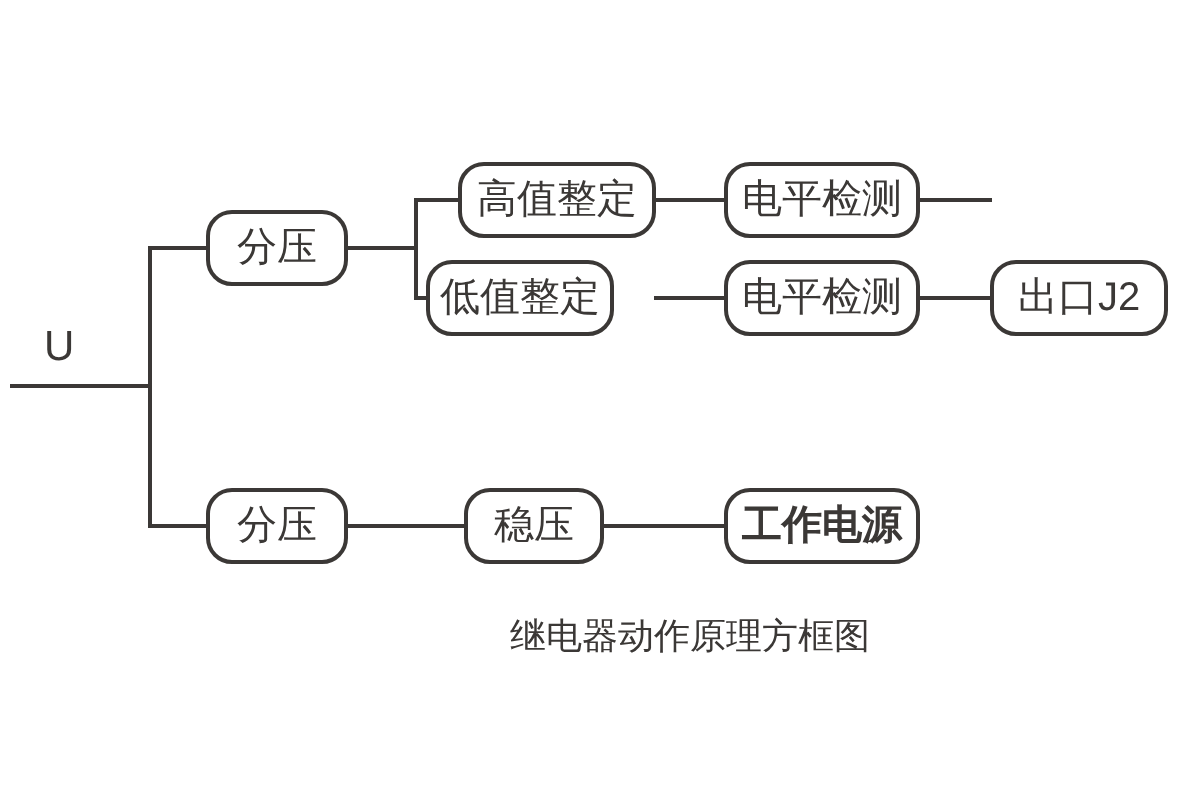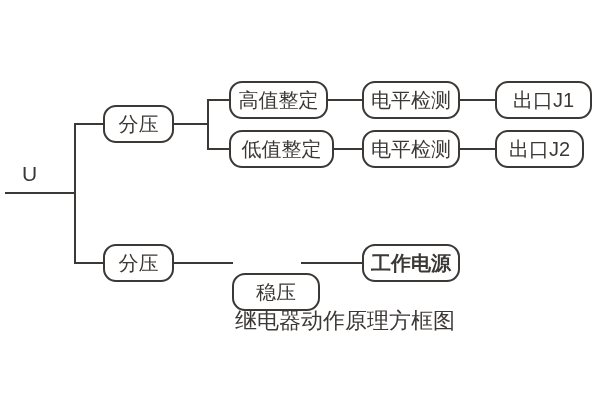--- a/index.html
+++ b/index.html
@@ -42,21 +42,21 @@
     top: 163px;
     font-size: 21px;
     line-height: 1;
   }
   .caption {
     position: absolute;
     left: 220px;
     top: 308px;
     width: 250px;
     text-align: center;
-    font-size: 22px;
+    font-size: 18px;
     line-height: 1.15;
     white-space: nowrap;
   }
 </style>
 </head>
 <body>
 
 <div class="canvas">
 
   <span class="u-label">U</span>
@@ -72,23 +72,22 @@
   <div class="hline" style="left:327px; top:148px; width:36px;"></div>
   <div class="hline" style="left:459px; top:99px;  width:37px;"></div>
   <div class="hline" style="left:459px; top:148px; width:37px;"></div>
   <div class="hline" style="left:75px;  top:262px; width:29px;"></div>
   <div class="hline" style="left:173px; top:262px; width:60px;"></div>
   <div class="hline" style="left:301px; top:262px; width:62px;"></div>
 
   <div class="box" style="left:103px; top:105px; width:71px;">分压</div>
   <div class="box" style="left:229px; top:81px;  width:99px;">高值整定</div>
   <div class="box" style="left:362px; top:81px;  width:98px;">电平检测</div>
-  <div class="box" style="left:495px; top:81px;  width:97px;">出口J1</div>
-  <div class="box" style="left:229px; top:130px; width:105px;">低值整定</div>
+  <div class="box" style="left:213px; top:130px; width:94px;">低值整定</div>
   <div class="box" style="left:362px; top:130px; width:98px;">电平检测</div>
   <div class="box" style="left:495px; top:130px; width:89px;">出口J2</div>
   <div class="box" style="left:103px; top:244px; width:71px;">分压</div>
-  <div class="box" style="left:232px; top:244px; width:88px;margin-top:29px;">稳压</div>
+  <div class="box" style="left:232px; top:244px; width:70px;">稳压</div>
   <div class="box" style="left:362px; top:244px; width:98px;font-weight:bold;">工作电源</div>
 
   <div class="caption">继电器动作原理方框图</div>
 
 </div>
 
 </body></html>

